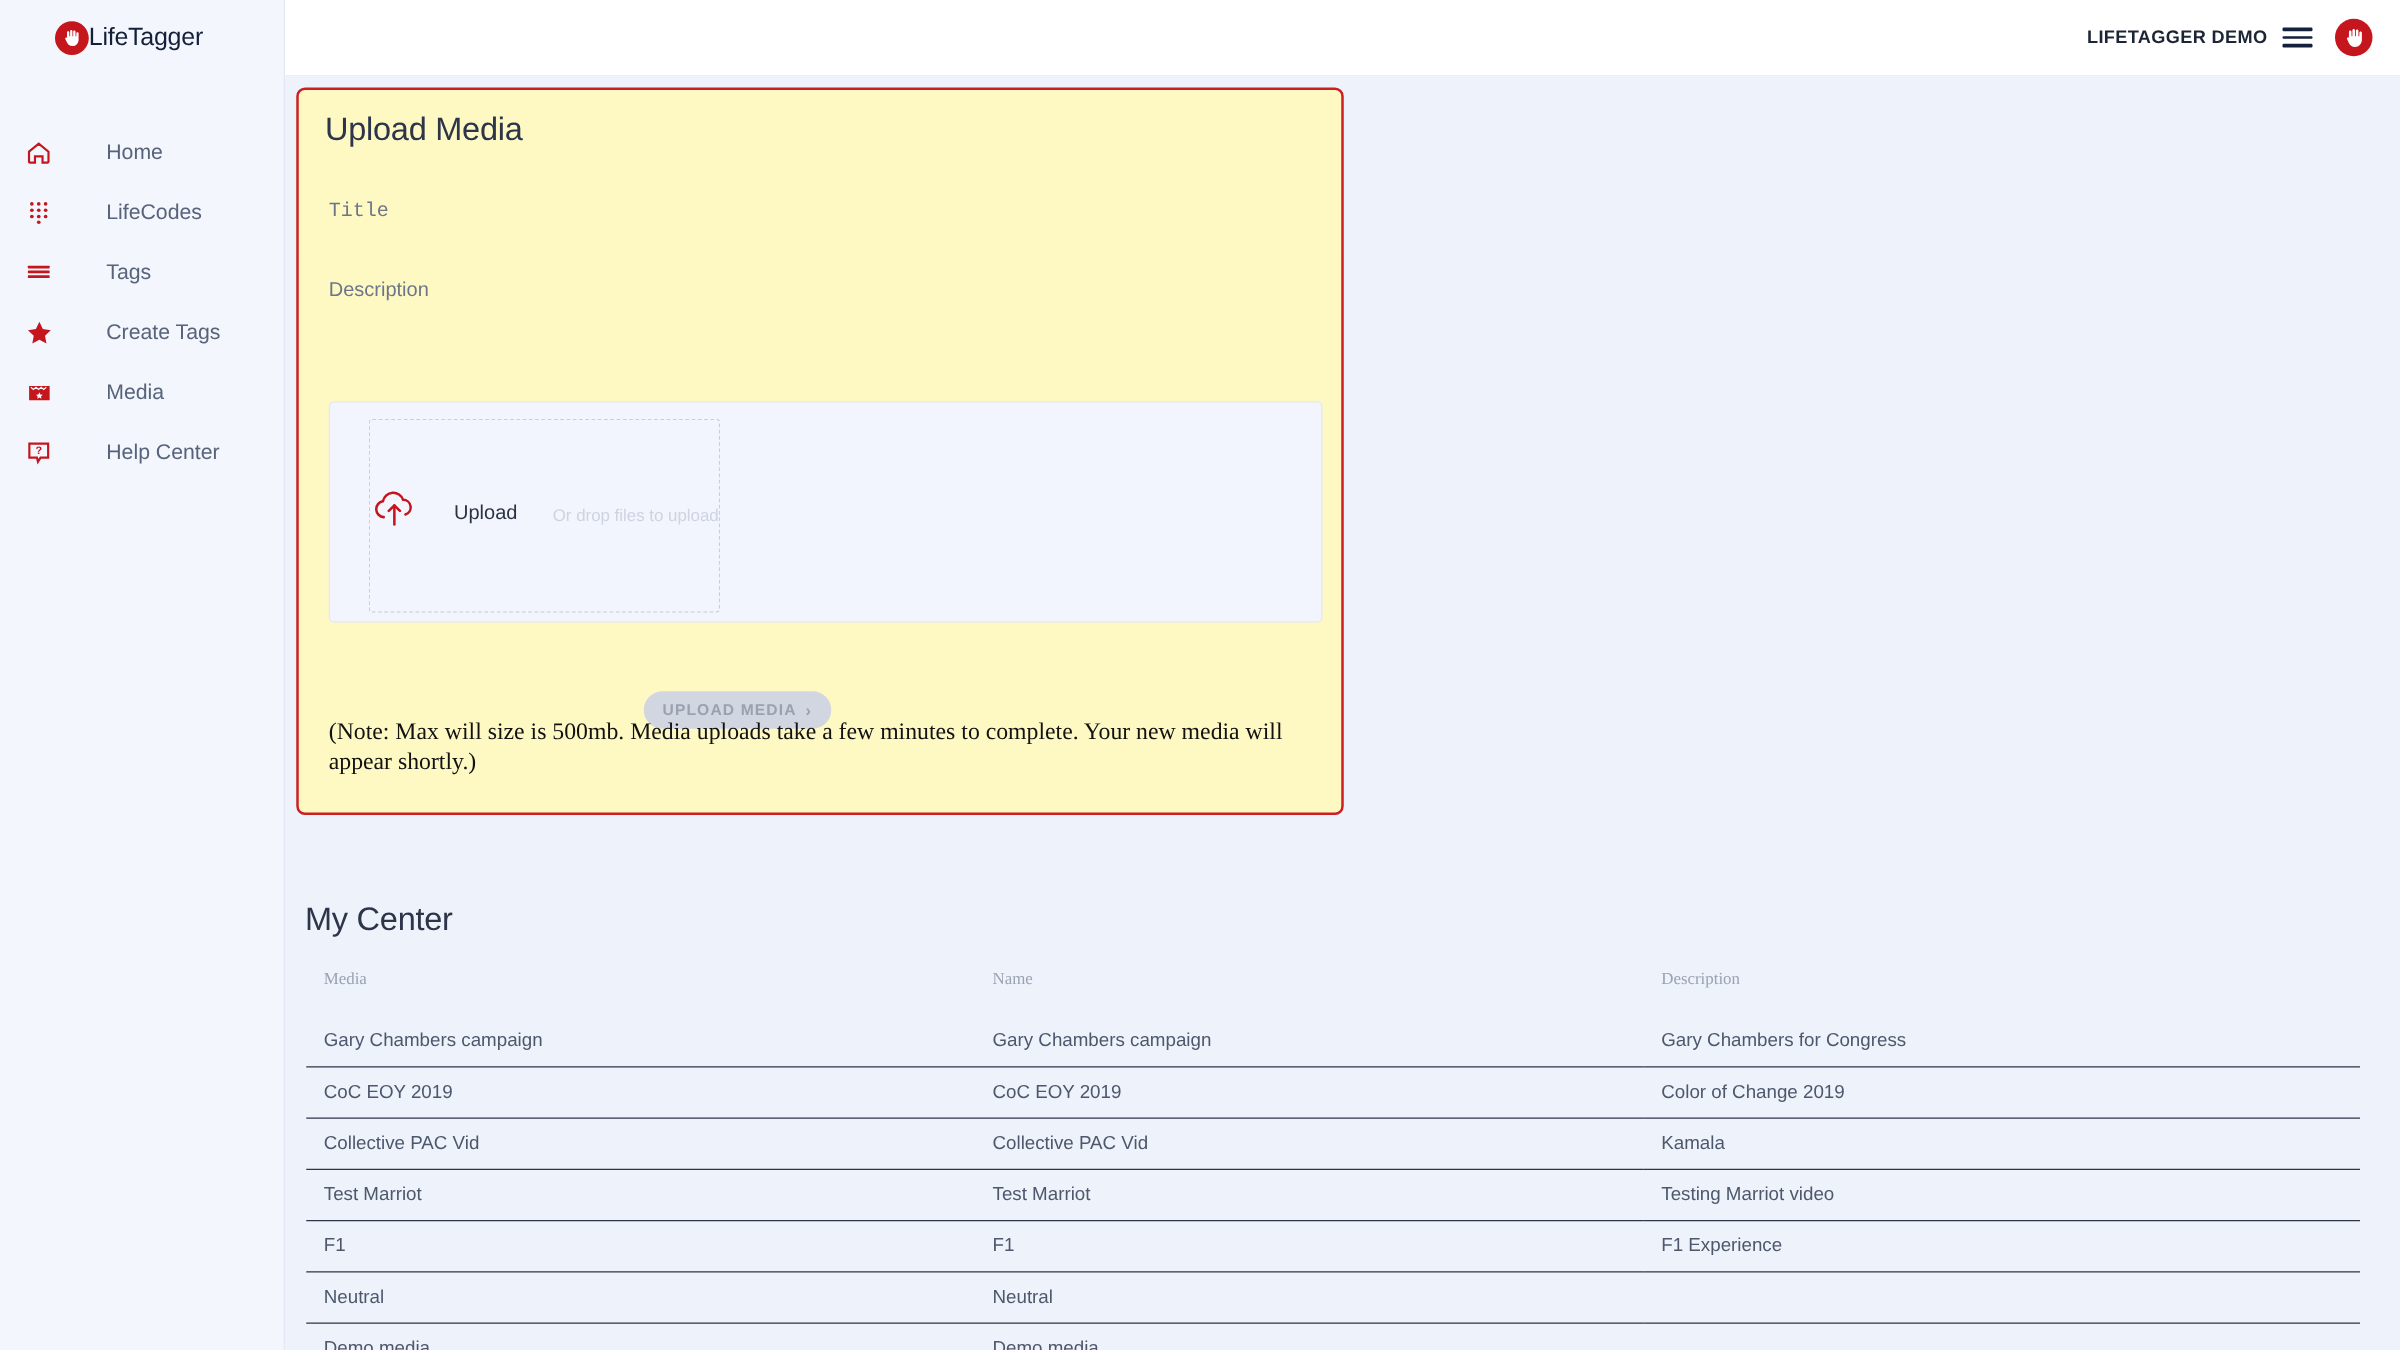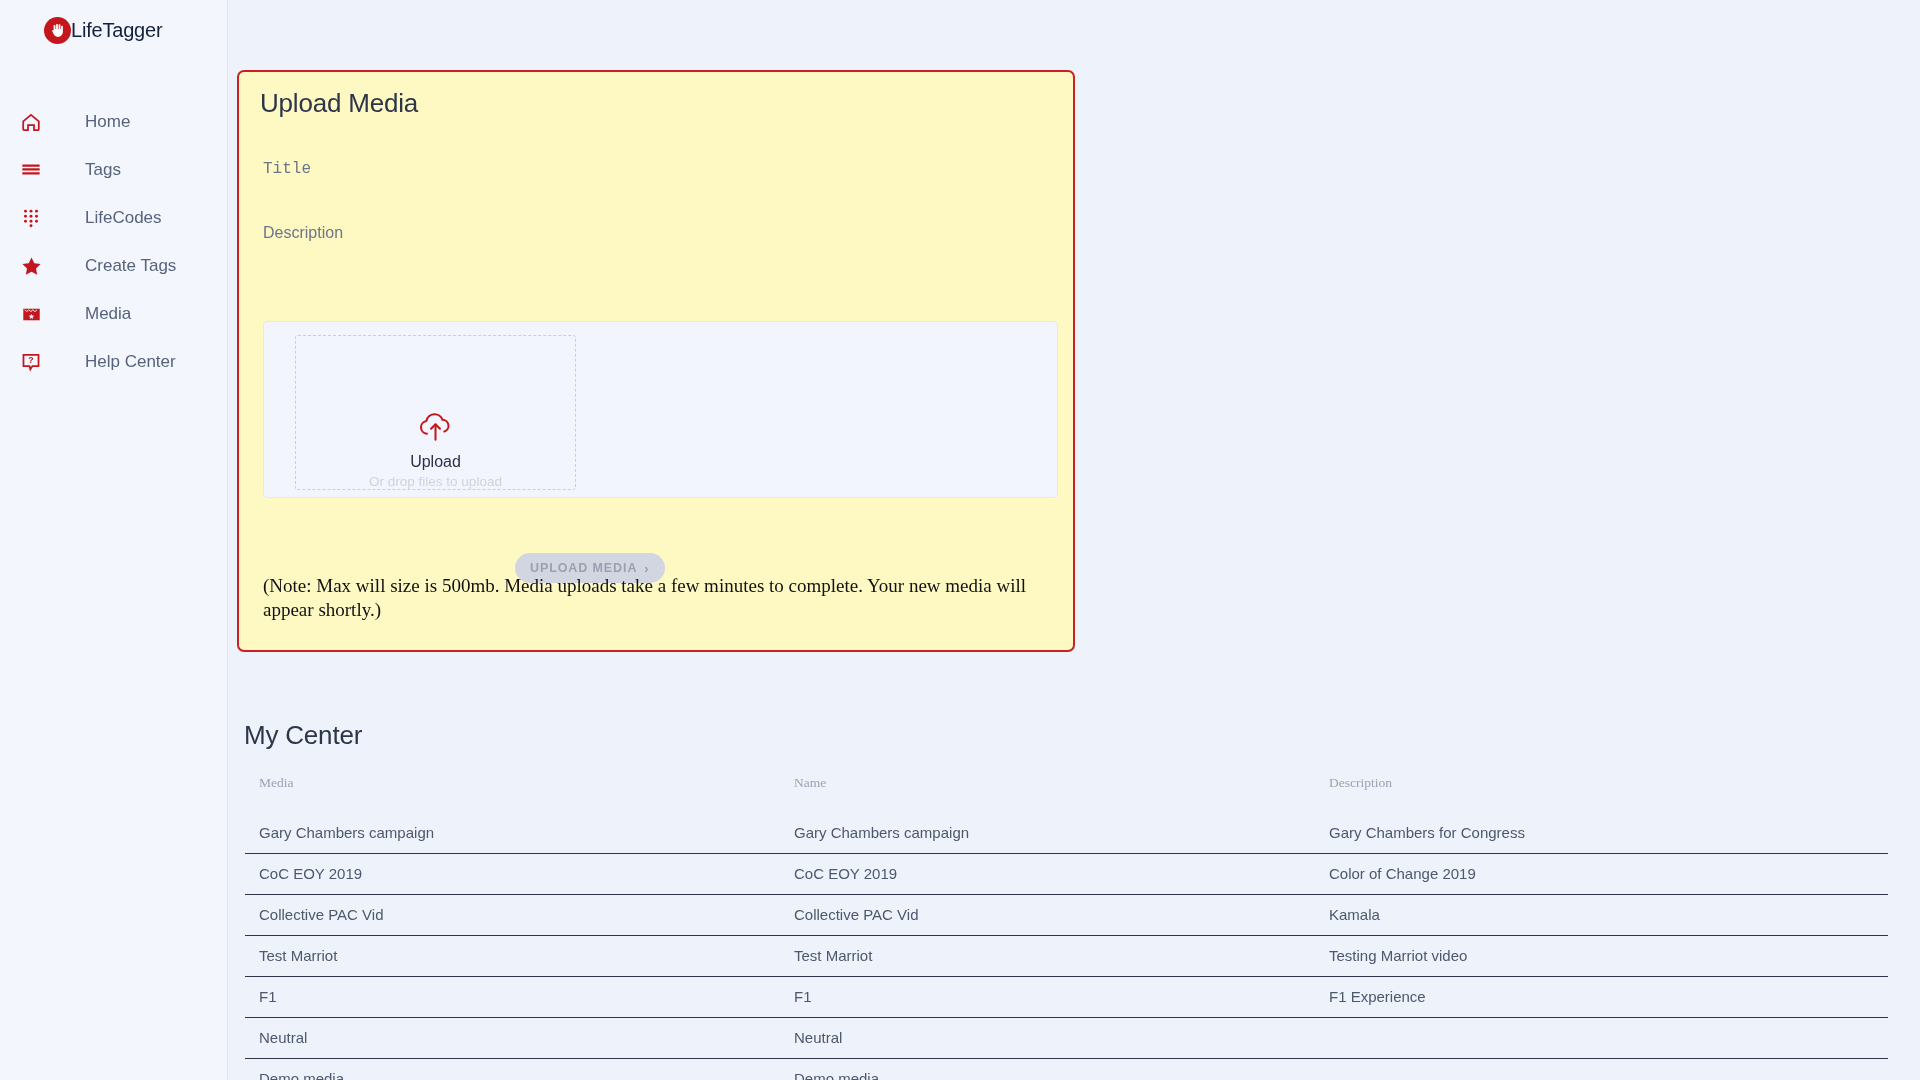--- a/index.html
+++ b/index.html
@@ -192,23 +192,23 @@
   }
   .drop-inner {
     position: absolute;
     left: 31px;
     top: 13px;
     width: 281px;
     height: 155px;
     border: 1.5px dashed #c8cede;
     border-radius: 3px;
     display: flex;
-    flex-direction: column;
-    align-items: center;
-    justify-content: flex-end;
+    flex-direction: row;
+    align-items: center;
+    justify-content: space-between;
     cursor: pointer;
     background: #f2f5fd;
   }
   .drop-icon { color: #c4161c; margin-bottom: 5px; }
   .drop-label {
     font-size: 16px;
     color: #2b3245;
     margin-bottom: 3px;
   }
   .drop-sub {
@@ -313,48 +313,48 @@
           <svg width="22" height="22" viewBox="0 0 24 24" fill="none" stroke="#c4161c" stroke-width="1.9">
             <path d="M3.5 11.3 12 4.2l8.5 7.1V20a.8.8 0 0 1-.8.8h-4.4v-5.4H8.7v5.4H4.3a.8.8 0 0 1-.8-.8z"></path>
           </svg>
         </span>
         <span class="nav-label">Home</span>
       </a>
 
       <a class="nav-item">
         <span class="nav-icon">
           <svg width="22" height="22" viewBox="0 0 24 24" fill="#c4161c">
-            <rect x="2.5" y="6" width="19" height="2.4" rx="0.5"></rect>
-            <rect x="2.5" y="10.2" width="19" height="2.4" rx="0.5"></rect>
-            <rect x="2.5" y="14.4" width="19" height="2.4" rx="0.5"></rect>
-          </svg>
-        </span>
-        <span class="nav-label">Tags</span>
-      </a>
-
-      <a class="nav-item">
-        <span class="nav-icon">
-          <svg width="22" height="22" viewBox="0 0 24 24" fill="#c4161c">
             <circle cx="6" cy="4.5" r="1.6"></circle>
               <circle cx="12" cy="4.5" r="1.6"></circle>
               <circle cx="18" cy="4.5" r="1.6"></circle>
             <circle cx="6" cy="10" r="1.6"></circle>
               <circle cx="12" cy="10" r="1.6"></circle>
               <circle cx="18" cy="10" r="1.6"></circle>
             <circle cx="6" cy="15.5" r="1.6"></circle>
               <circle cx="12" cy="15.5" r="1.6"></circle>
               <circle cx="18" cy="15.5" r="1.6"></circle>
             <circle cx="12" cy="20.5" r="1.6"></circle>
           </svg>
         </span>
         <span class="nav-label">LifeCodes</span>
       </a>
 
       <a class="nav-item">
         <span class="nav-icon">
+          <svg width="22" height="22" viewBox="0 0 24 24" fill="#c4161c">
+            <rect x="2.5" y="6" width="19" height="2.4" rx="0.5"></rect>
+            <rect x="2.5" y="10.2" width="19" height="2.4" rx="0.5"></rect>
+            <rect x="2.5" y="14.4" width="19" height="2.4" rx="0.5"></rect>
+          </svg>
+        </span>
+        <span class="nav-label">Tags</span>
+      </a>
+
+      <a class="nav-item">
+        <span class="nav-icon">
           <svg width="23" height="23" viewBox="0 0 24 24" fill="#c4161c">
             <path d="M12 2.6l2.9 6 6.6.9-4.8 4.6 1.2 6.5L12 17.5l-5.9 3.1 1.2-6.5L2.5 9.5l6.6-.9z"></path>
           </svg>
         </span>
         <span class="nav-label">Create Tags</span>
       </a>
 
       <a class="nav-item">
         <span class="nav-icon">
           <svg width="21" height="21" viewBox="0 0 24 24" fill="#c4161c">
@@ -374,20 +374,33 @@
             <text x="12" y="13.4" font-size="9.5" fill="#c4161c" stroke="none" text-anchor="middle" font-family="Liberation Sans, sans-serif" font-weight="bold">?</text>
           </svg>
         </span>
         <span class="nav-label">Help Center</span>
       </a>
 
 
     </div>
   </nav>
 
+  <header id="topbar">
+    <span class="topbar-account">LIFETAGGER DEMO</span>
+    <span class="hamburger">
+      <span></span>
+        <span></span>
+        <span></span>
+    </span>
+    <span class="avatar">
+      <svg width="19" height="19" viewBox="0 0 24 24" fill="#ffffff" aria-hidden="true">
+        <path d="M6.5 11V5.6c0-.7.6-1.3 1.3-1.3s1.3.6 1.3 1.3V10h.9V4.1c0-.7.6-1.3 1.3-1.3s1.3.6 1.3 1.3V10h.9V4.6c0-.7.6-1.3 1.3-1.3s1.3.6 1.3 1.3V10h.9V6.6c0-.7.6-1.3 1.3-1.3s1.3.6 1.3 1.3v7.1c0 3.9-2.9 7.3-6.9 7.3-3.3 0-5.2-1.7-6.4-4.3l-1.7-3.7c-.3-.7 0-1.4.7-1.7.6-.3 1.3 0 1.6.6L6.5 11z"></path>
+      </svg>
+    </span>
+  </header>
 
   <main id="content">
 
     <section id="upload-panel">
 
       <h1 class="panel-title">Upload Media</h1>
 
       <div class="field-wrap">
         <input class="field-title" type="text" placeholder="Title" style="">
         <textarea class="field-desc" placeholder="Description" style=""></textarea>

